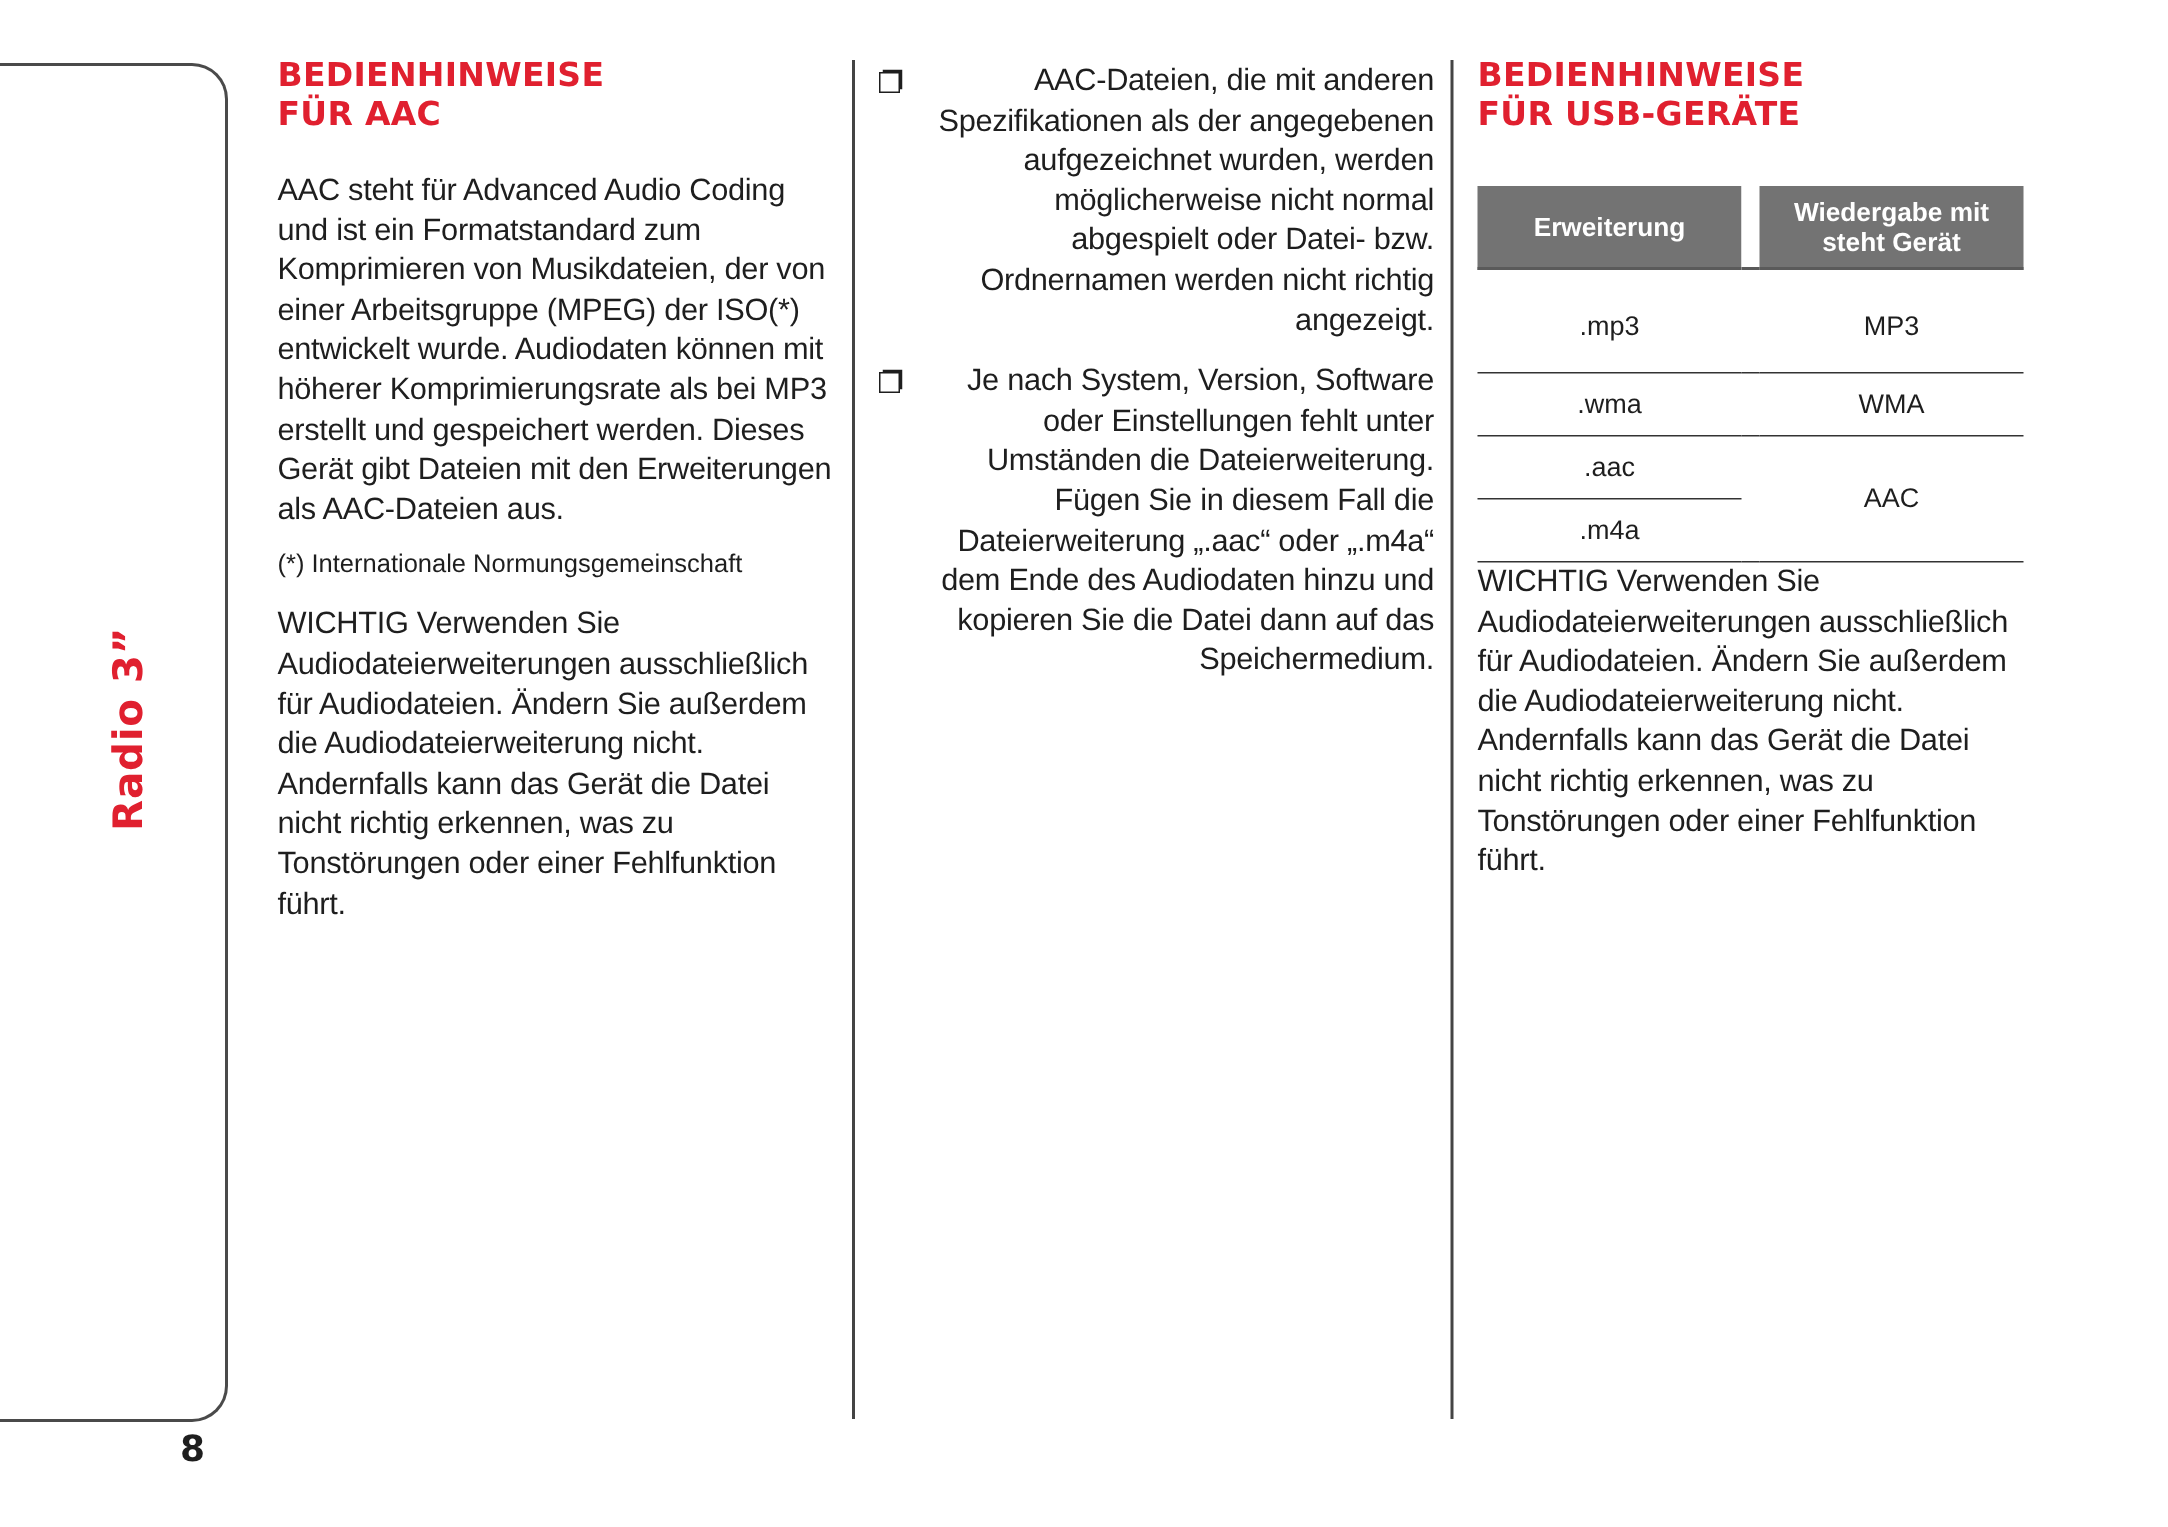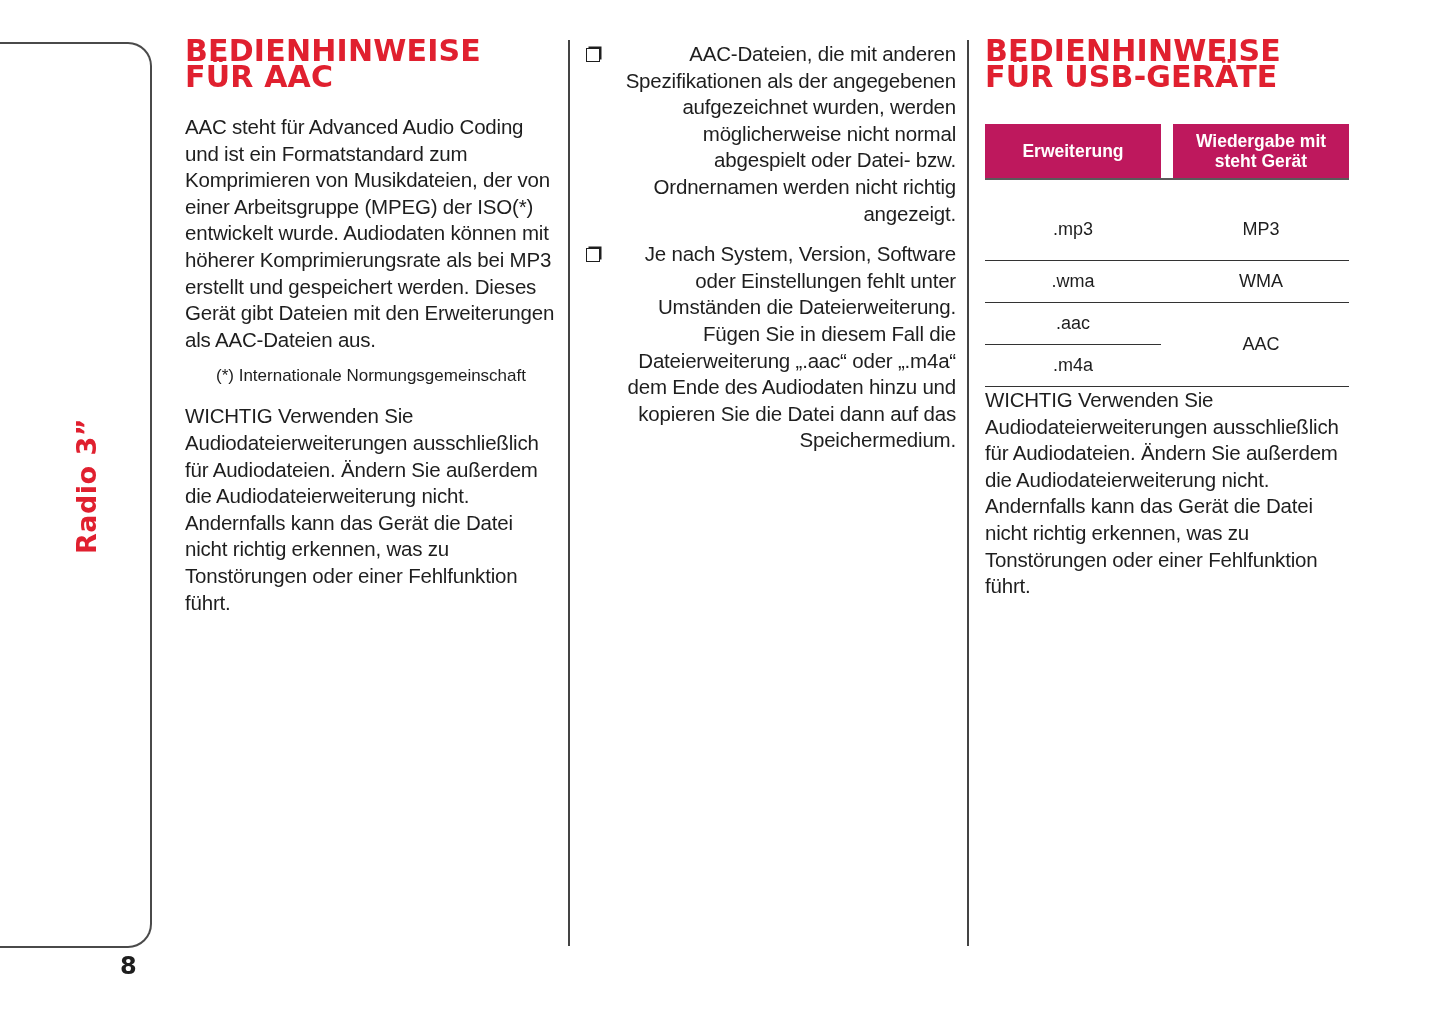--- a/index.html
+++ b/index.html
@@ -23,43 +23,43 @@
   }
   .col-rule {
     position:absolute; top:40px; width:2px; height:906px; background:#444;
   }
   .column { position:absolute; top:38px; }
   .col1 { left:185px; width:372px; }
   .col2 { left:584px; width:372px; }
   .col3 { left:985px; width:370px; }
   h2.heading {
     margin:0 0 24px 0; color:#e0202f; font-family:"DejaVu Sans", sans-serif;
-    font-weight:bold; font-size:30px; line-height:26px; letter-spacing:0.2px;
+    font-weight:bold; font-size:22px; line-height:26px; letter-spacing:0.2px;
   }
   p.body {
     margin:0; font-size:20.5px; line-height:26.6px; letter-spacing:-0.2px;
   }
-  p.footnote { margin:12px 0 16px 0; font-size:17px; line-height:22px;text-align:center; }
+  p.footnote { margin:12px 0 16px 0; font-size:17px; line-height:22px; }
   .bullet { position:relative; padding-left:30px; margin-bottom:14px;text-align:right; }
   .bullet .box {
     position:absolute; left:2px; top:7px; width:12px; height:12px;
     border:1.6px solid #1e1e1e; box-shadow:2px -2px 0 -0.5px #1e1e1e;
   }
   table.ext {
     border-collapse:separate; border-spacing:0; width:364px; margin-top:34px;
     font-size:18px;
   }
   table.ext th {
-    background:#be185d; color:#ffffff; font-weight:bold; font-size:17.5px;
+    background:#737373; color:#ffffff; font-weight:bold; font-size:17.5px;
     line-height:20px; height:54px; padding:0; text-align:center;
     border-bottom:2px solid #5a5a5a;
   }
   table.ext th.gap { background:#fff; width:12px; }
   table.ext td { text-align:center; padding:0; height:41px; }
-  table.ext tr.first td { height:62px; padding-top:18px; }
+  table.ext tr.first td { height:62px; padding-top:6px; }
   tr.line td.c1, tr.line td.c2, tr.line td.c3 { border-bottom:1.5px solid #333; }
   .wichtig3 { margin-top:60px; }
 </style>
 </head>
 <body>
 
 <div class="tab-frame"></div>
 <div class="side-label">Radio 3”</div>
 <div class="page-number">8</div>
 

